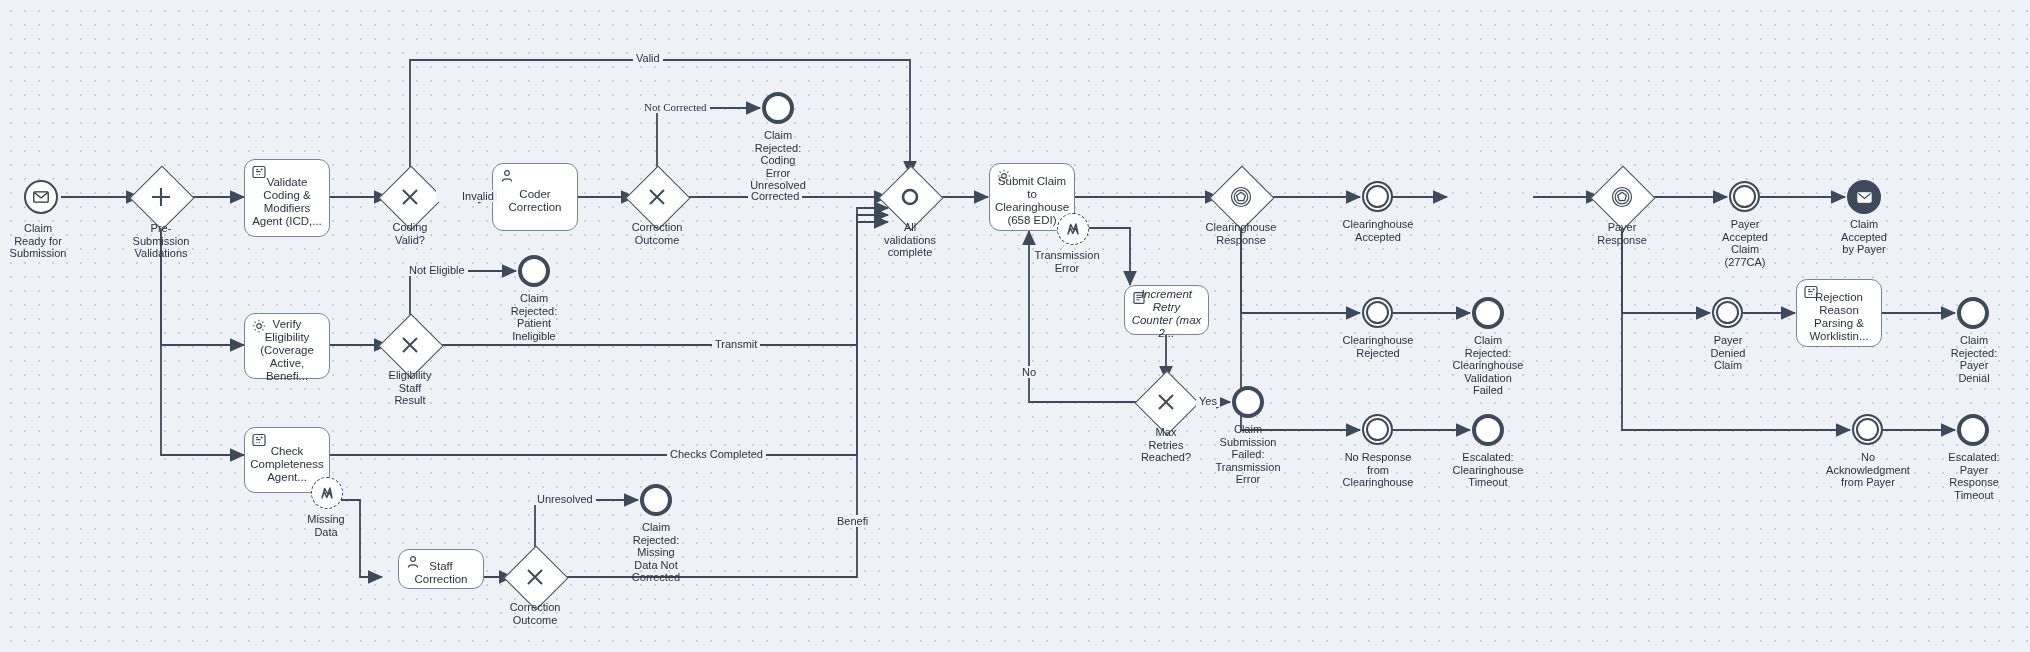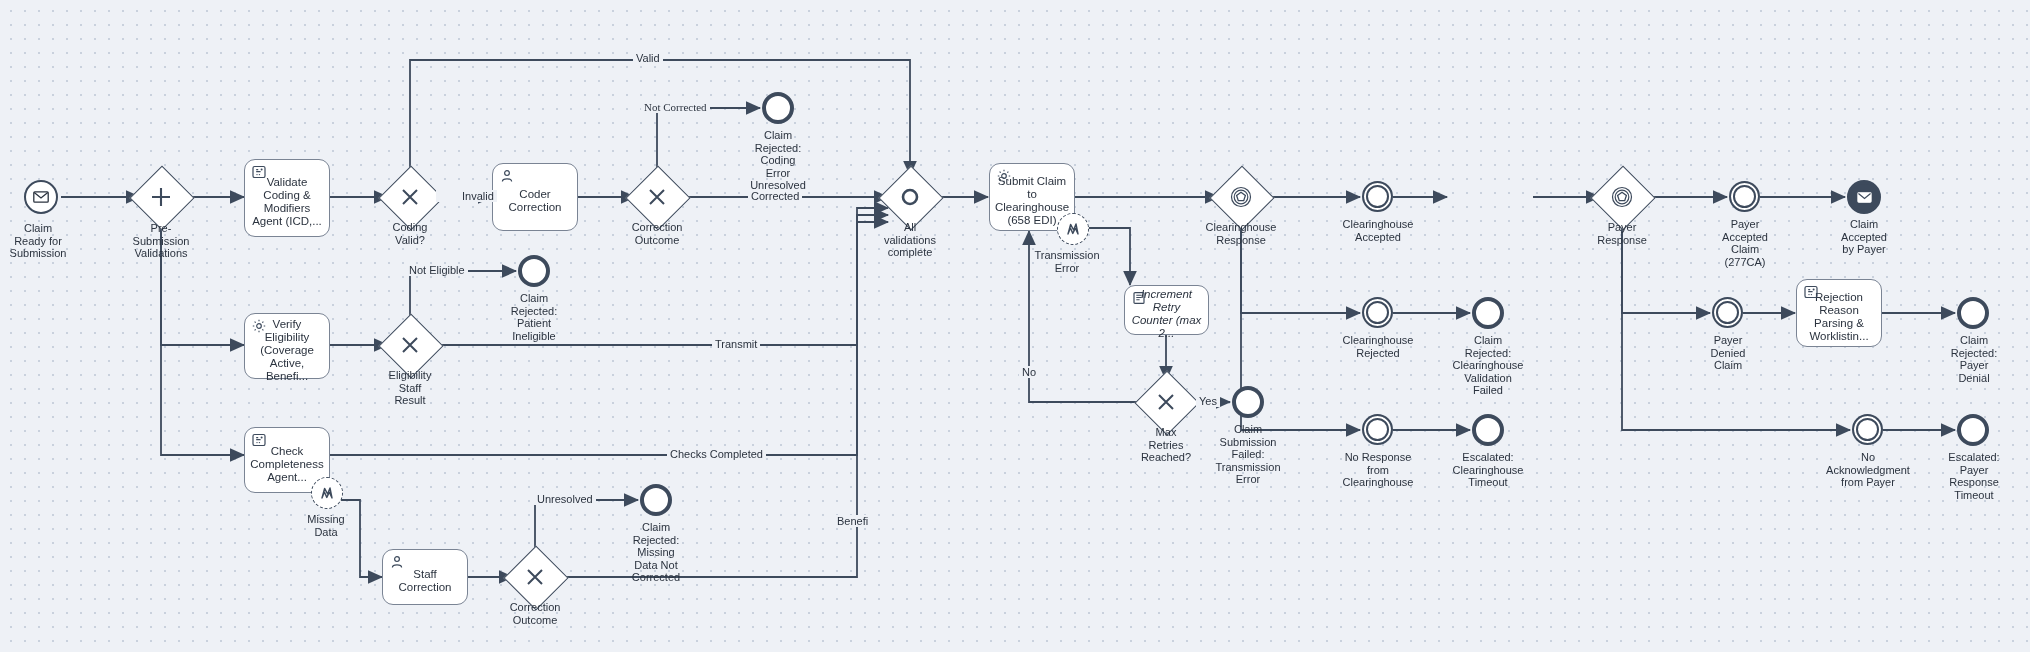--- a/index.html
+++ b/index.html
@@ -341,21 +341,21 @@
   </div>
 
   <div class="boundary" style="left:311px; top:477px;">
     <svg width="16" height="16" viewBox="0 0 16 16">
       <path d="M3,13 L5.6,3.4 L8.6,9 L11,3 L13,13 L10.4,7.2 L7.8,12.4 L5.4,7 z" fill="none" stroke="#3d4a5c" stroke-width="1.4" stroke-linejoin="round"></path>
     </svg>
   </div>
   <div class="node-label" style="left:274px; top:513px; width:104px;">Missing
 Data</div>
 
-  <div class="node task" style="left:382px; top:549px; width:86px; height:56px;">
+  <div class="node task" style="left:398px; top:549px; width:86px; height:40px;">
     <span class="task-icon">
       <svg width="14" height="14" viewBox="0 0 14 14">
           <circle cx="7" cy="4.1" r="2.4" fill="none" stroke="#3d4a5c" stroke-width="1.2"></circle>
           <path d="M2.4,12.4 C2.4,8.9 11.6,8.9 11.6,12.4" fill="none" stroke="#3d4a5c" stroke-width="1.2"></path>
         </svg>
     </span>
     <span>Staff Correction</span>
   </div>
 
   <div class="gw-wrap" style="left:513px; top:555px;">

